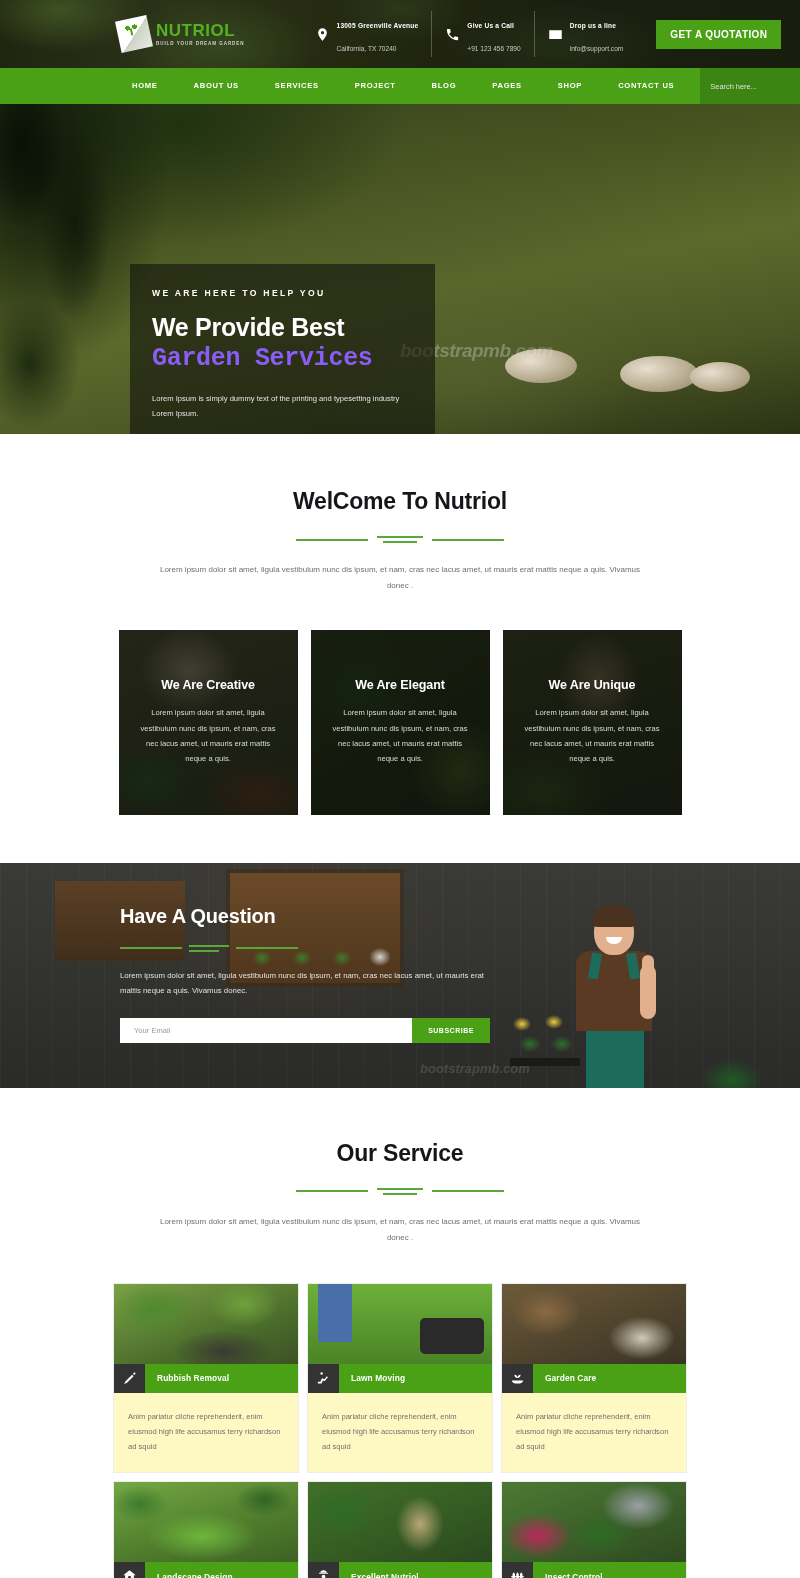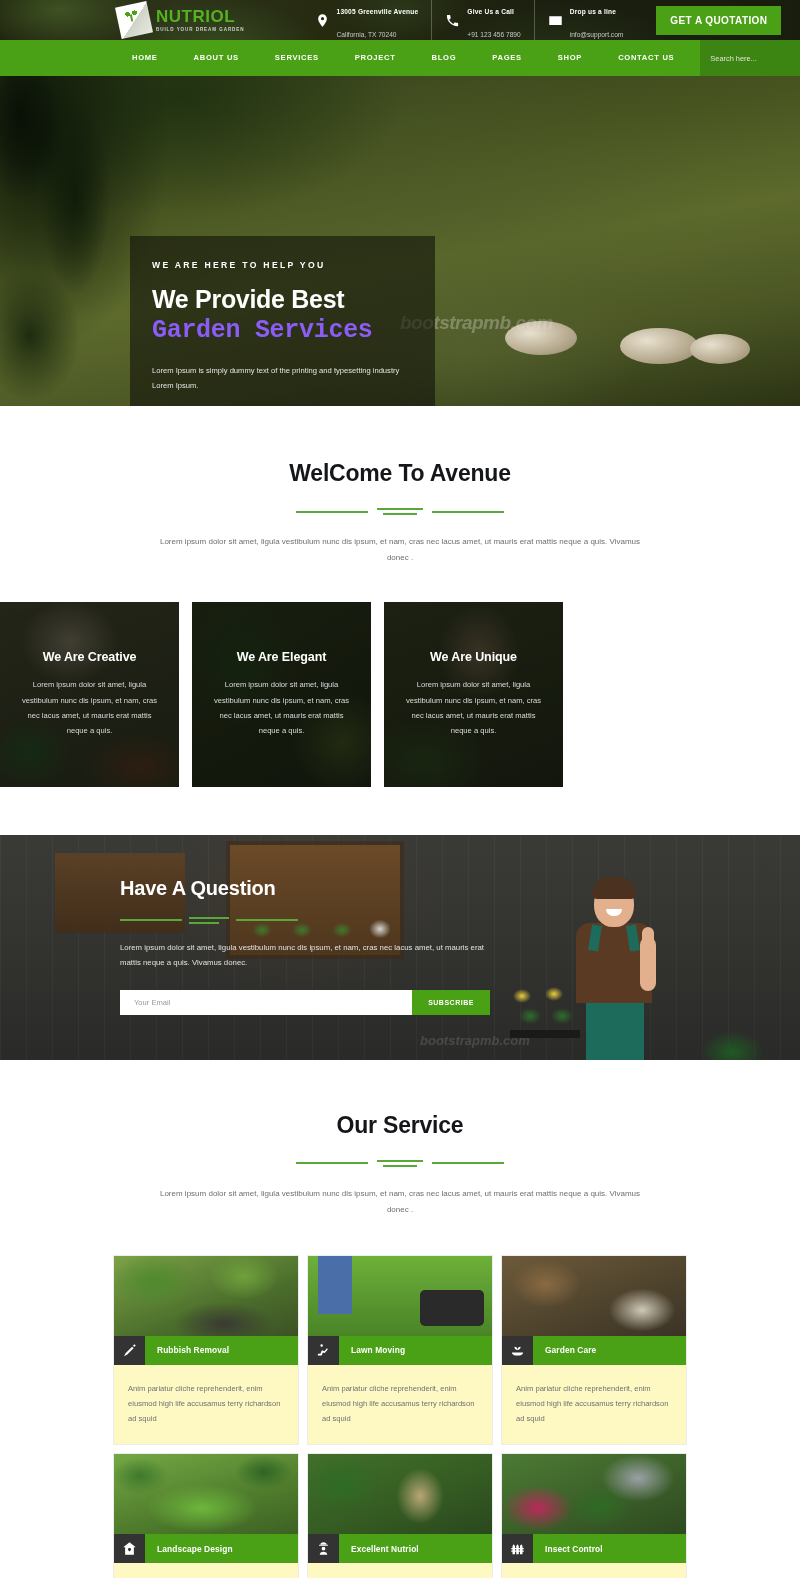--- a/index.html
+++ b/index.html
@@ -4,21 +4,21 @@
 <style>
   * { margin:0; padding:0; box-sizing:border-box; }
   body {
     width:800px; height:1578px; overflow:hidden;
     font-family:"Liberation Sans", sans-serif;
     background:#ffffff; color:#222;
   }
 
   
   .topbar{
-    position:relative; height:40px; background:#4c1d95;
+    position:relative; height:68px; background:#4c1d95;
     overflow:hidden;
   }
   .topbar-bg{
     position:absolute; inset:0;
     background:
       radial-gradient(ellipse 120px 60px at 60px 10px, rgba(70,95,40,.75), transparent 70%),
       radial-gradient(ellipse 140px 70px at 220px 46px, rgba(55,78,32,.8), transparent 70%),
       radial-gradient(ellipse 100px 50px at 400px 8px, rgba(48,62,30,.7), transparent 70%),
       radial-gradient(ellipse 160px 60px at 560px 45px, rgba(40,55,25,.6), transparent 70%),
       linear-gradient(90deg,#20250f 0%,#2d3319 22%,#23280f 45%,#1b1f10 70%,#191d0e 100%);
@@ -143,21 +143,21 @@
   .divider .bar{ width:72px; height:2px; background:#5aa83a; }
   .divider .mid{ display:flex; flex-direction:column; gap:3px; width:46px; }
   .divider .mid span{ height:2px; background:#5aa83a; display:block; }
   .divider .mid span:nth-child(2){ width:34px; margin:0 auto; }
   .sec-p{
     text-align:center; font-size:8px; color:#6f6f6f; line-height:2.05;
     margin-top:19px; max-width:500px; margin-left:auto; margin-right:auto;
   }
 
   
-  .features{ display:flex; gap:13px; margin-top:35px; }
+  .features{ display:flex; gap:13px; justify-content:center; margin-top:35px; }
   .fcard{
     position:relative; width:179px; height:185px; overflow:hidden;
     display:flex; flex-direction:column; align-items:center; justify-content:center;
     padding:0 18px; text-align:center;
   }
   .fcard .bgimg{ position:absolute; inset:0; }
   .f1 .bgimg{
     background:
       radial-gradient(ellipse 70px 60px at 70px 40px, #d8c9a8, transparent 70%),
       radial-gradient(ellipse 60px 50px at 30px 150px, #2f7b33, transparent 70%),
@@ -411,21 +411,21 @@
     <div class="hero-h1">
       <span>We Provide Best</span>
       <span class="accent">Garden Services</span>
     </div>
     <p class="hero-p">Lorem Ipsum is simply dummy text of the printing and typesetting industry Lorem Ipsum.</p>
 
   </div>
 </div>
 
 <div class="section" style="padding-top:54px;">
-  <h2 class="sec-title">WelCome To Avenue</h2>
+  <h2 class="sec-title">WelCome To Nutriol</h2>
   <div class="divider">
     <span class="bar"></span>
     <span class="mid">
         <span></span>
         <span></span>
       </span>
     <span class="bar"></span>
   </div>
   <p class="sec-p">Lorem ipsum dolor sit amet, ligula vestibulum nunc dis ipsum, et nam, cras nec lacus amet, ut mauris erat mattis neque a quis. Vivamus donec .</p>
 

